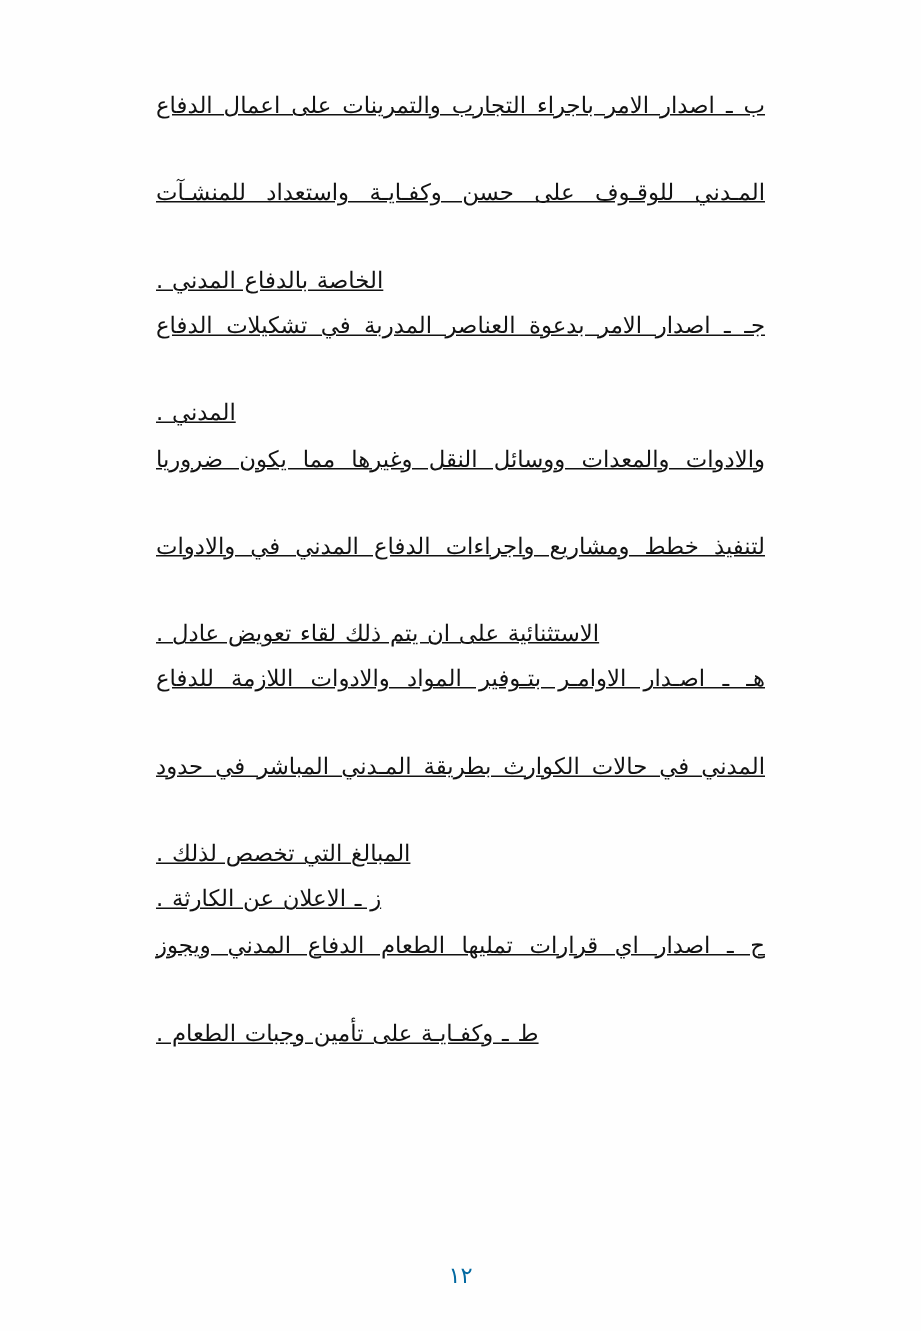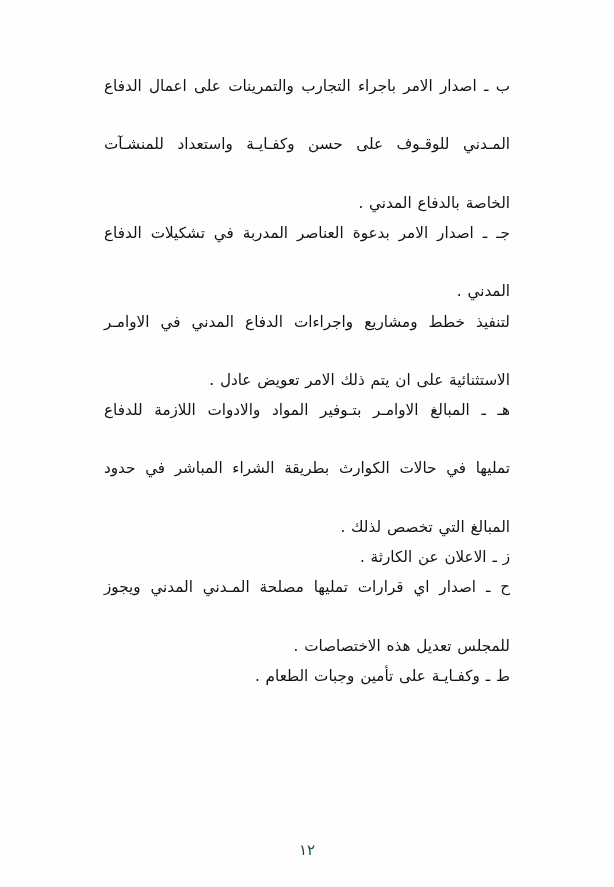--- a/index.html
+++ b/index.html
@@ -18,59 +18,60 @@
   .page {
     position: absolute;
     top: 0;
     left: 0;
     width: 614px;
     height: 887px;
     background: #fefefe;
   }
   .content {
     position: absolute;
-    top: 72px;
+    top: 56px;
     right: 104px;
     left: 104px;
     direction: rtl;
     text-align: justify;
+    text-decoration: underline;
   }
   .para {
     font-size: 15.2px;
     line-height: 1.92;
     margin: 0 0 1px 0;
     text-align: justify;
     text-justify: inter-word;
     word-spacing: 1px;
     letter-spacing: 0px;
   }
   
   .para span.line {
     display: block;
   }
   .para .line.indent-end {
-    text-align: right;
+    text-align: left;
   }
   .para .line.just {
     text-align: justify;
     text-justify: inter-word;
   }
   .para .line.just::after {
     content: "";
     display: inline-block;
     width: 100%;
   }
   .page-number {
     position: absolute;
     bottom: 28px;
     left: 0;
     width: 614px;
     text-align: center;
     font-size: 15px;
-    color: #14532d;
+    color: #0369a1;
     letter-spacing: 1px;
   }
 </style>
 </head>
 <body>
 
 <div class="page">
   <div class="content">
 
     <p class="para">
@@ -78,38 +79,38 @@
       <span class="line just">المـدني للوقـوف على حسن وكفـايـة واستعداد للمنشـآت</span>
       <span class="line indent-end">الخاصة بالدفاع المدني .</span>
     </p>
 
     <p class="para">
       <span class="line just">جـ ـ اصدار الامر بدعوة العناصر المدربة في تشكيلات الدفاع</span>
       <span class="line indent-end">المدني .</span>
     </p>
 
     <p class="para">
-      <span class="line just">لتنفيذ خطط ومشاريع واجراءات الدفاع المدني في الاوامـر</span>
-      <span class="line indent-end">الاستثنائية على ان يتم ذلك الامر تعويض عادل .</span>
+      <span class="line just">والادوات والمعدات ووسائل النقل وغيرها مما يكون ضروريا</span>
+      <span class="line just">لتنفيذ خطط ومشاريع واجراءات الدفاع المدني في والادوات</span>
+      <span class="line indent-end">الاستثنائية على ان يتم ذلك لقاء تعويض عادل .</span>
     </p>
 
     <p class="para">
-      <span class="line just">هـ ـ المبالغ الاوامـر بتـوفير المواد والادوات اللازمة للدفاع</span>
-      <span class="line just">تمليها في حالات الكوارث بطريقة الشراء المباشر في حدود</span>
+      <span class="line just">هـ ـ اصـدار الاوامـر بتـوفير المواد والادوات اللازمة للدفاع</span>
+      <span class="line just">المدني في حالات الكوارث بطريقة المـدني المباشر في حدود</span>
       <span class="line indent-end">المبالغ التي تخصص لذلك .</span>
     </p>
 
 
     <p class="para">
       <span class="line indent-end">ز ـ الاعلان عن الكارثة .</span>
     </p>
 
     <p class="para">
-      <span class="line just">ح ـ اصدار اي قرارات تمليها مصلحة المـدني المدني ويجوز</span>
-      <span class="line indent-end">للمجلس تعديل هذه الاختصاصات .</span>
+      <span class="line just">ح ـ اصدار اي قرارات تمليها الطعام الدفاع المدني ويجوز</span>
     </p>
 
     <p class="para">
       <span class="line indent-end">ط ـ وكفـايـة على تأمين وجبات الطعام .</span>
     </p>
 
   </div>
 
   <div class="page-number">١٢</div>
 </div>

